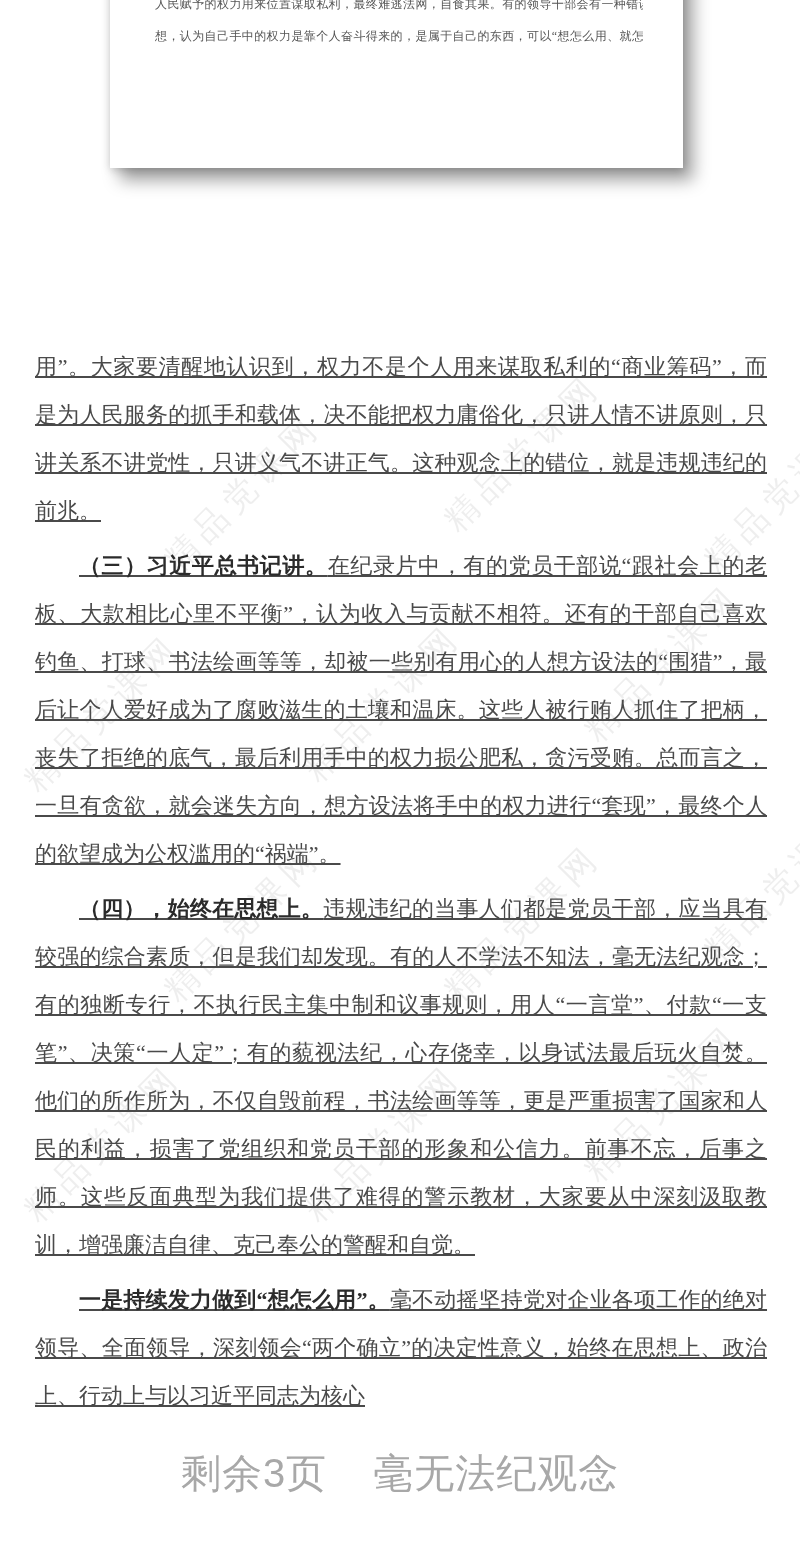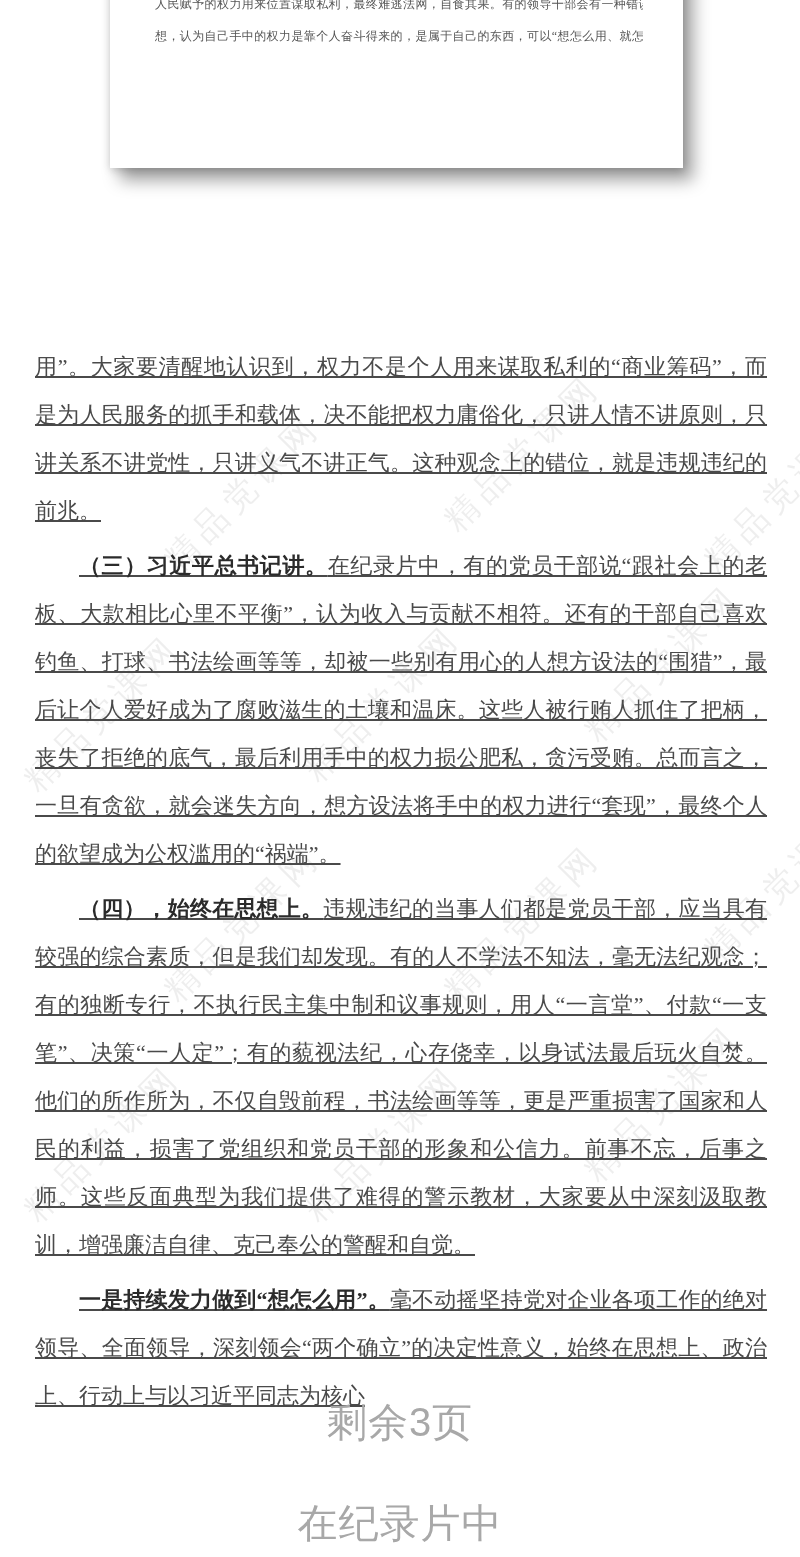--- a/index.html
+++ b/index.html
@@ -73,21 +73,20 @@
     top:1445px;
     height:56px;
     display:flex;
     align-items:center;
     justify-content:center;
     gap:46px;
     font-family:"Liberation Sans","DejaVu Sans",sans-serif;
     font-size:40px;
     letter-spacing:1px;
     color:#a8a8a8;
-    flex-direction:column;
   }
 </style>
 </head>
 <body>
 
 <div id="page-root">
 
   <div id="watermark-layer">
       <div class="wm" style="left: 140px; top: 470px; color: rgba(0, 0, 0, 0.067);">精品党课网</div>
       <div class="wm" style="left: 420px; top: 430px; color: rgba(0, 0, 0, 0.067);">精品党课网</div>
@@ -110,16 +109,16 @@
 
   <div id="document-body">
       <p class="para"><span class="run">用”。大家要清醒地认识到，权力不是个人用来谋取私利的“商业筹码”，而是为人民服务的抓手和载体，决不能把权力庸俗化，只讲人情不讲原则，只讲关系不讲党性，只讲义气不讲正气。这种观念上的错位，就是违规违纪的前兆。</span></p>
       <p class="para indent"><span class="run bold">（三）习近平总书记讲。</span><span class="run">在纪录片中，有的党员干部说“跟社会上的老板、大款相比心里不平衡”，认为收入与贡献不相符。还有的干部自己喜欢钓鱼、打球、书法绘画等等，却被一些别有用心的人想方设法的“围猎”，最后让个人爱好成为了腐败滋生的土壤和温床。这些人被行贿人抓住了把柄，丧失了拒绝的底气，最后利用手中的权力损公肥私，贪污受贿。总而言之，一旦有贪欲，就会迷失方向，想方设法将手中的权力进行“套现”，最终个人的欲望成为公权滥用的“祸端”。</span></p>
       <p class="para indent"><span class="run bold">（四），始终在思想上。</span><span class="run">违规违纪的当事人们都是党员干部，应当具有较强的综合素质，但是我们却发现。有的人不学法不知法，毫无法纪观念；有的独断专行，不执行民主集中制和议事规则，用人“一言堂”、付款“一支笔”、决策“一人定”；有的藐视法纪，心存侥幸，以身试法最后玩火自焚。他们的所作所为，不仅自毁前程，书法绘画等等，更是严重损害了国家和人民的利益，损害了党组织和党员干部的形象和公信力。前事不忘，后事之师。这些反面典型为我们提供了难得的警示教材，大家要从中深刻汲取教训，增强廉洁自律、克己奉公的警醒和自觉。</span></p>
       <p class="para indent"><span class="run bold">一是持续发力做到“想怎么用”。</span><span class="run">毫不动摇坚持党对企业各项工作的绝对领导、全面领导，深刻领会“两个确立”的决定性意义，始终在思想上、政治上、行动上与以习近平同志为核心</span></p>
     </div>
 
   <div id="footer-hint">
     <span>剩余3页</span>
-    <span>在纪录片中</span>
+    <span>毫无法纪观念</span>
   </div>
 
 </div>
 
 </body></html>

